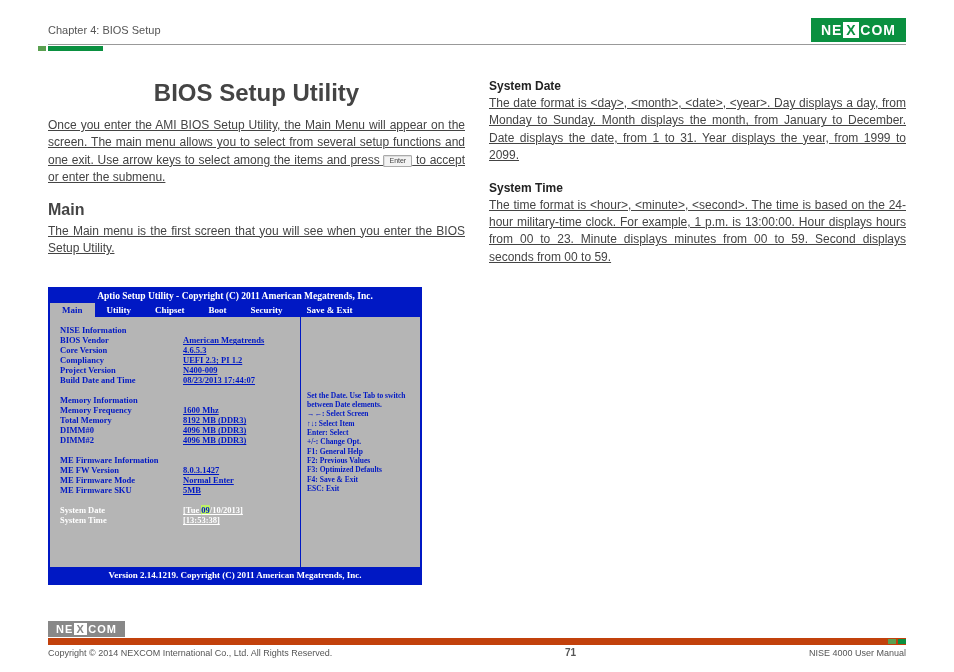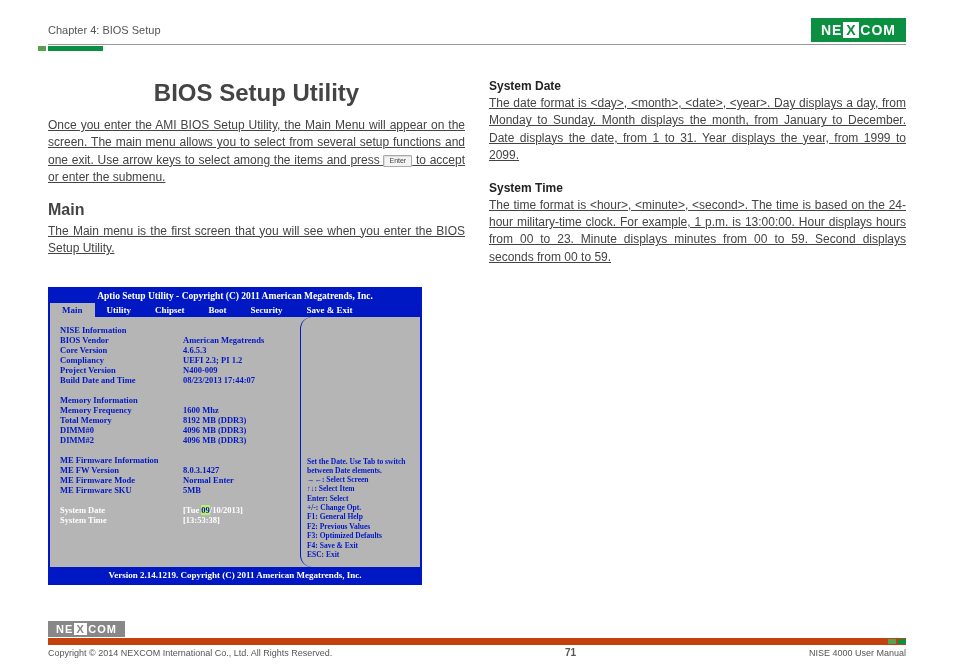--- a/index.html
+++ b/index.html
@@ -18,24 +18,24 @@
 h3 { font-size: 12px; font-weight: bold; color: #222; margin-bottom: 2px; }
 p { font-size: 12px; color: #444; line-height: 1.45; text-align: justify; text-decoration: underline; }
 .enter-key { display:inline-block; border:1px solid #aaa; background:#f3f3f3; padding:0px 5px; font-size:7px; vertical-align: middle; border-radius:1px; box-shadow: 1px 1px 0 #ddd inset; line-height: 9px; height: 12px; }
 .bios-box { border: 2px solid #0018c4; margin-top: 30px; width: 374px; font-family: 'Times New Roman', serif; }
 .bios-title { background: #0018c4; color: #fff; text-align: center; font-weight: bold; font-size: 9.5px; padding: 2px; }
 .bios-tabs { background: #0018c4; display: flex; font-size: 9px; font-weight: bold; }
 .bios-tab { padding: 2px 12px; color: #fff; }
 .bios-tab.active { background: #b5b5b5; color: #0018c4; }
 .bios-body { background: #b5b5b5; display: flex; min-height: 250px; }
 .bios-main { flex: 1; padding: 8px 10px; font-size: 8.5px; font-weight: bold; color: #0018c4; font-family: 'Times New Roman', serif; }
-.bios-side { width: 120px; border-left: 1.5px solid #0018c4; padding: 8px 6px; font-size: 7.5px; display: flex; flex-direction: column; justify-content: flex-end; font-family: 'Times New Roman', serif; border-radius: 12px; }
+.bios-side { width: 120px; border-left: 1.5px solid #0018c4; padding: 8px 6px; font-size: 7.5px; display: flex; flex-direction: column; justify-content: center; font-family: 'Times New Roman', serif; }
 .bios-row { display: flex; gap: 23px; }
 .bios-label { width: 100px; }
-.bios-value { flex: 1; color: #0018c4; }
+.bios-value { flex: 1; color: #0018c4; text-decoration: underline; }
 .bios-white { color: #fff; }
 .bios-section-gap { height: 10px; }
 .bios-help-top { color: #0018c4; font-weight: bold; }
 .bios-help-bottom { color: #0018c4; font-weight: bold; line-height:1.25; }
 .bios-footer { background: #0018c4; color: #fff; text-align: center; font-size: 9px; font-weight: bold; padding: 3px; }
 .page-footer { position: absolute; left: 48px; right: 48px; bottom: 14px; }
 .footer-bar { border-top: 7px solid #c2410c; display: flex; justify-content: space-between; align-items: flex-end; font-size: 9px; color: #555; padding-top: 2px; }
 .footer-logo { margin-bottom: 1px; }
 .footer-logo .logo { font-size: 11px; padding: 2px 8px; background: #888;}
 .footer-logo .logo-x { color: #888; width:13px;}

